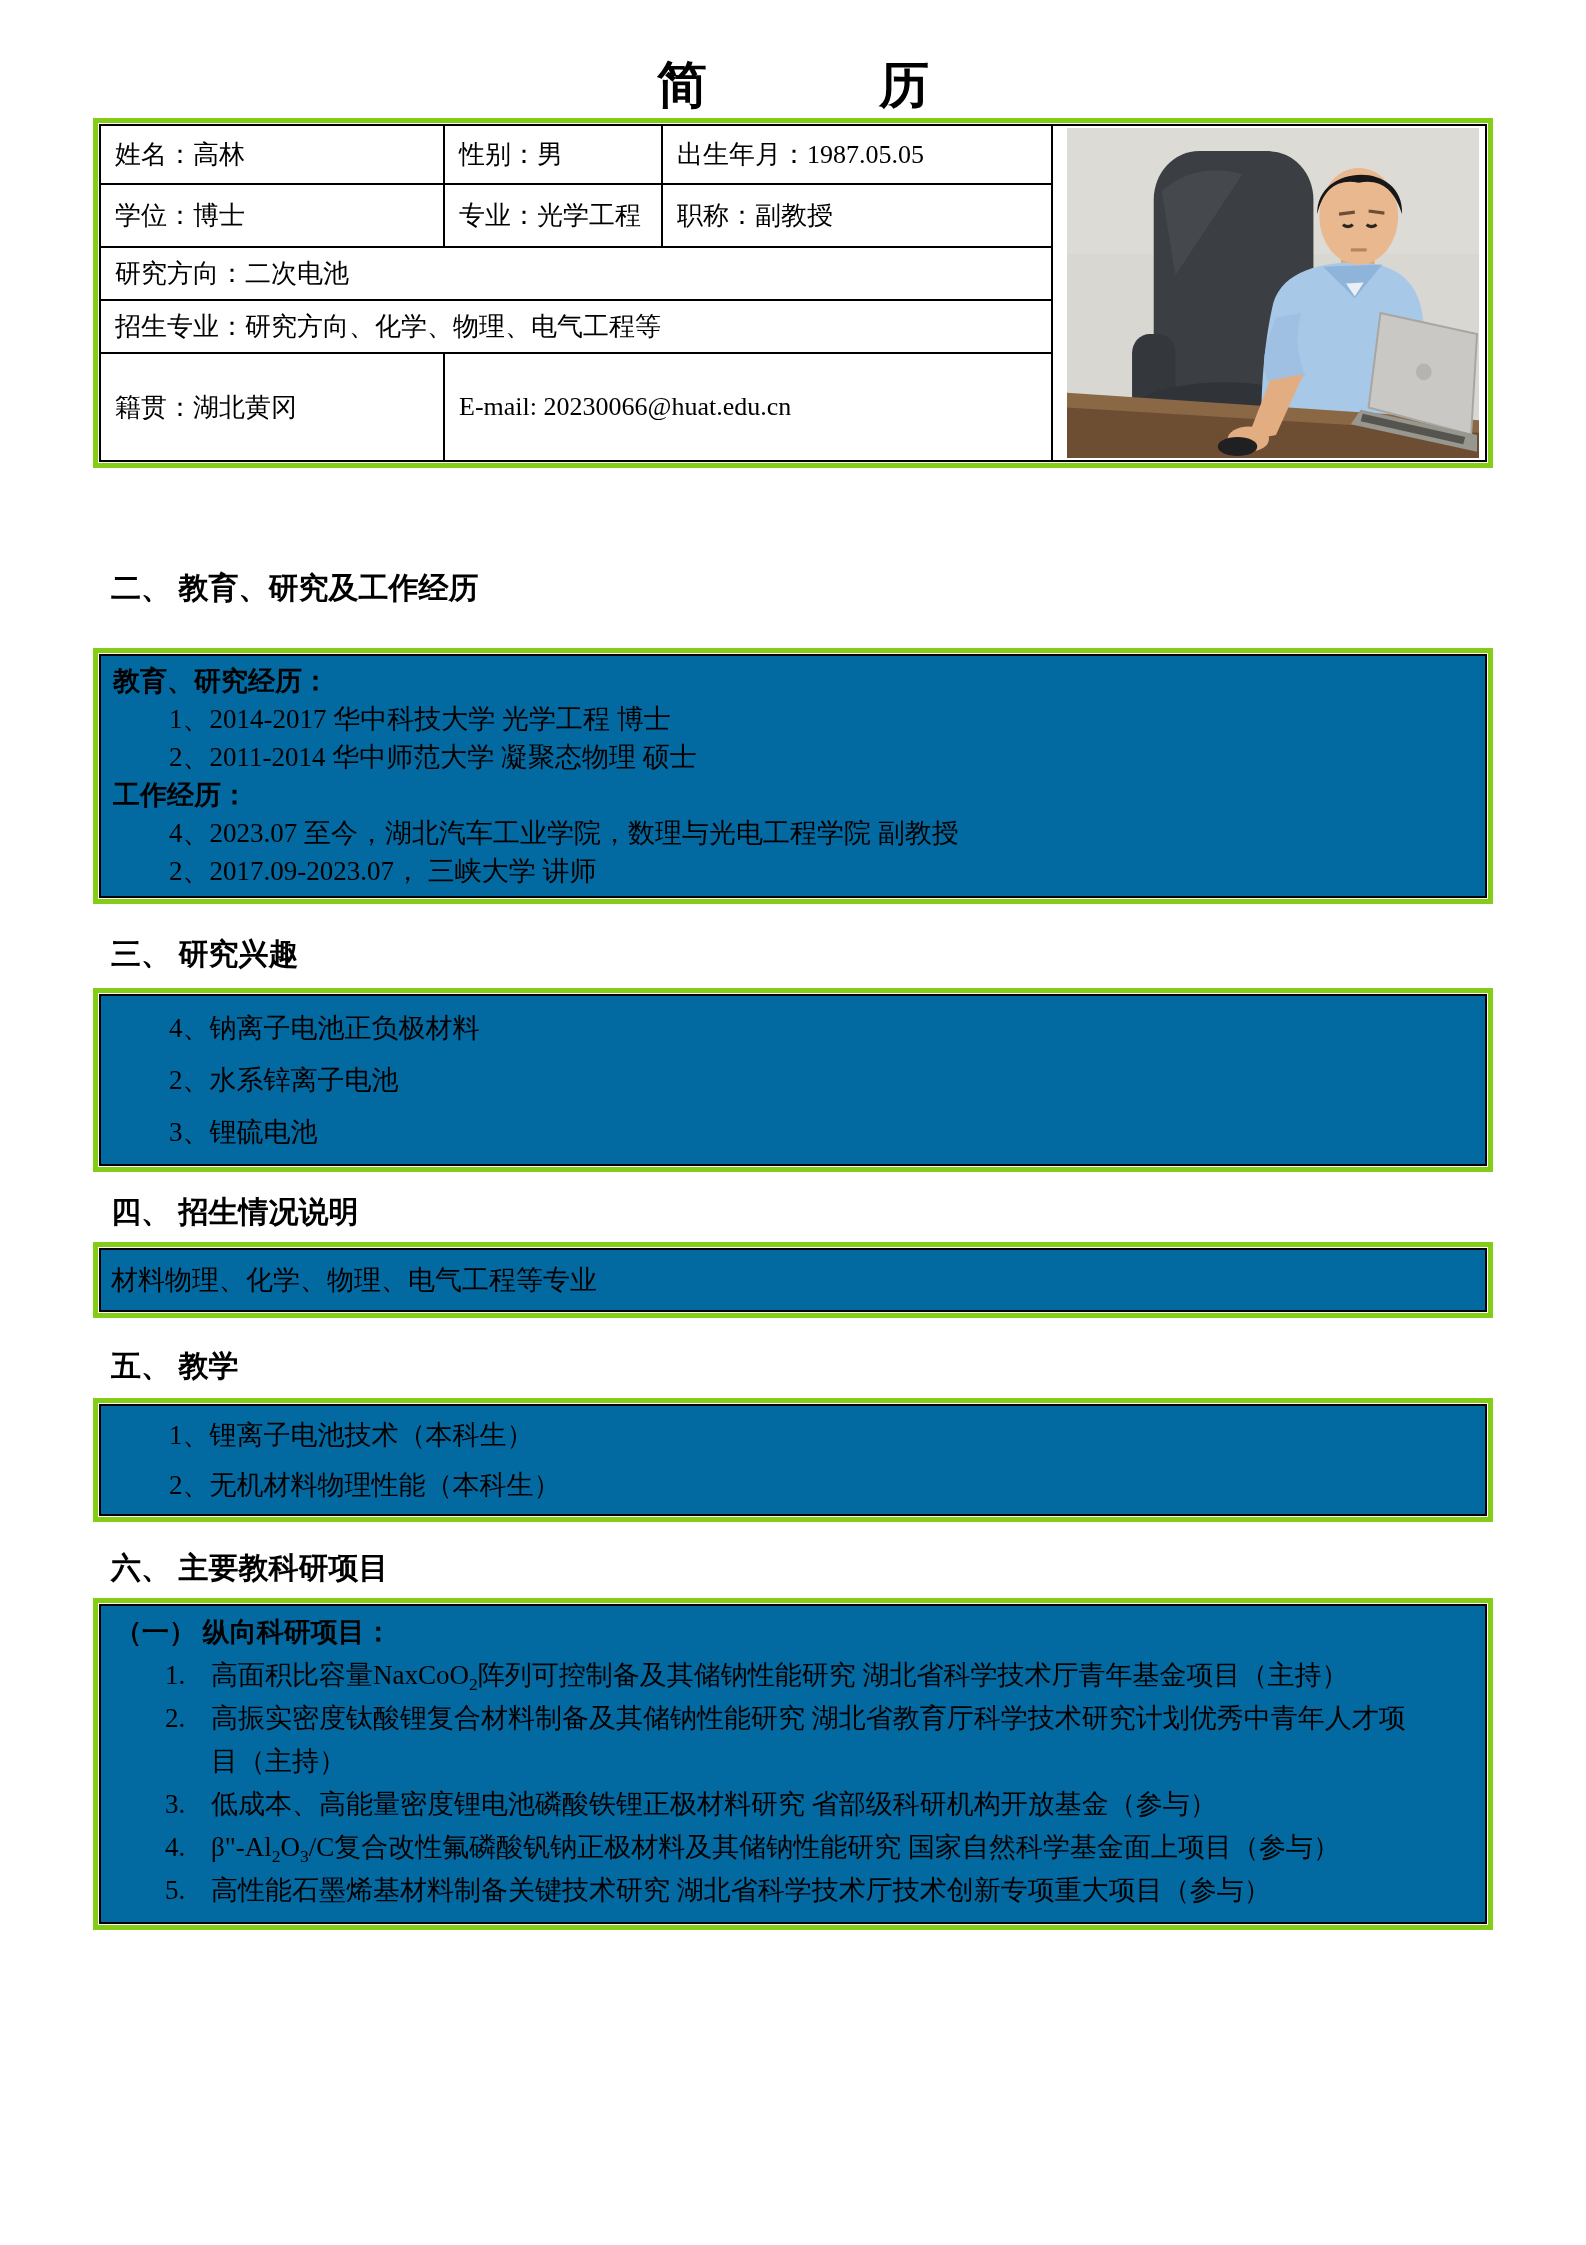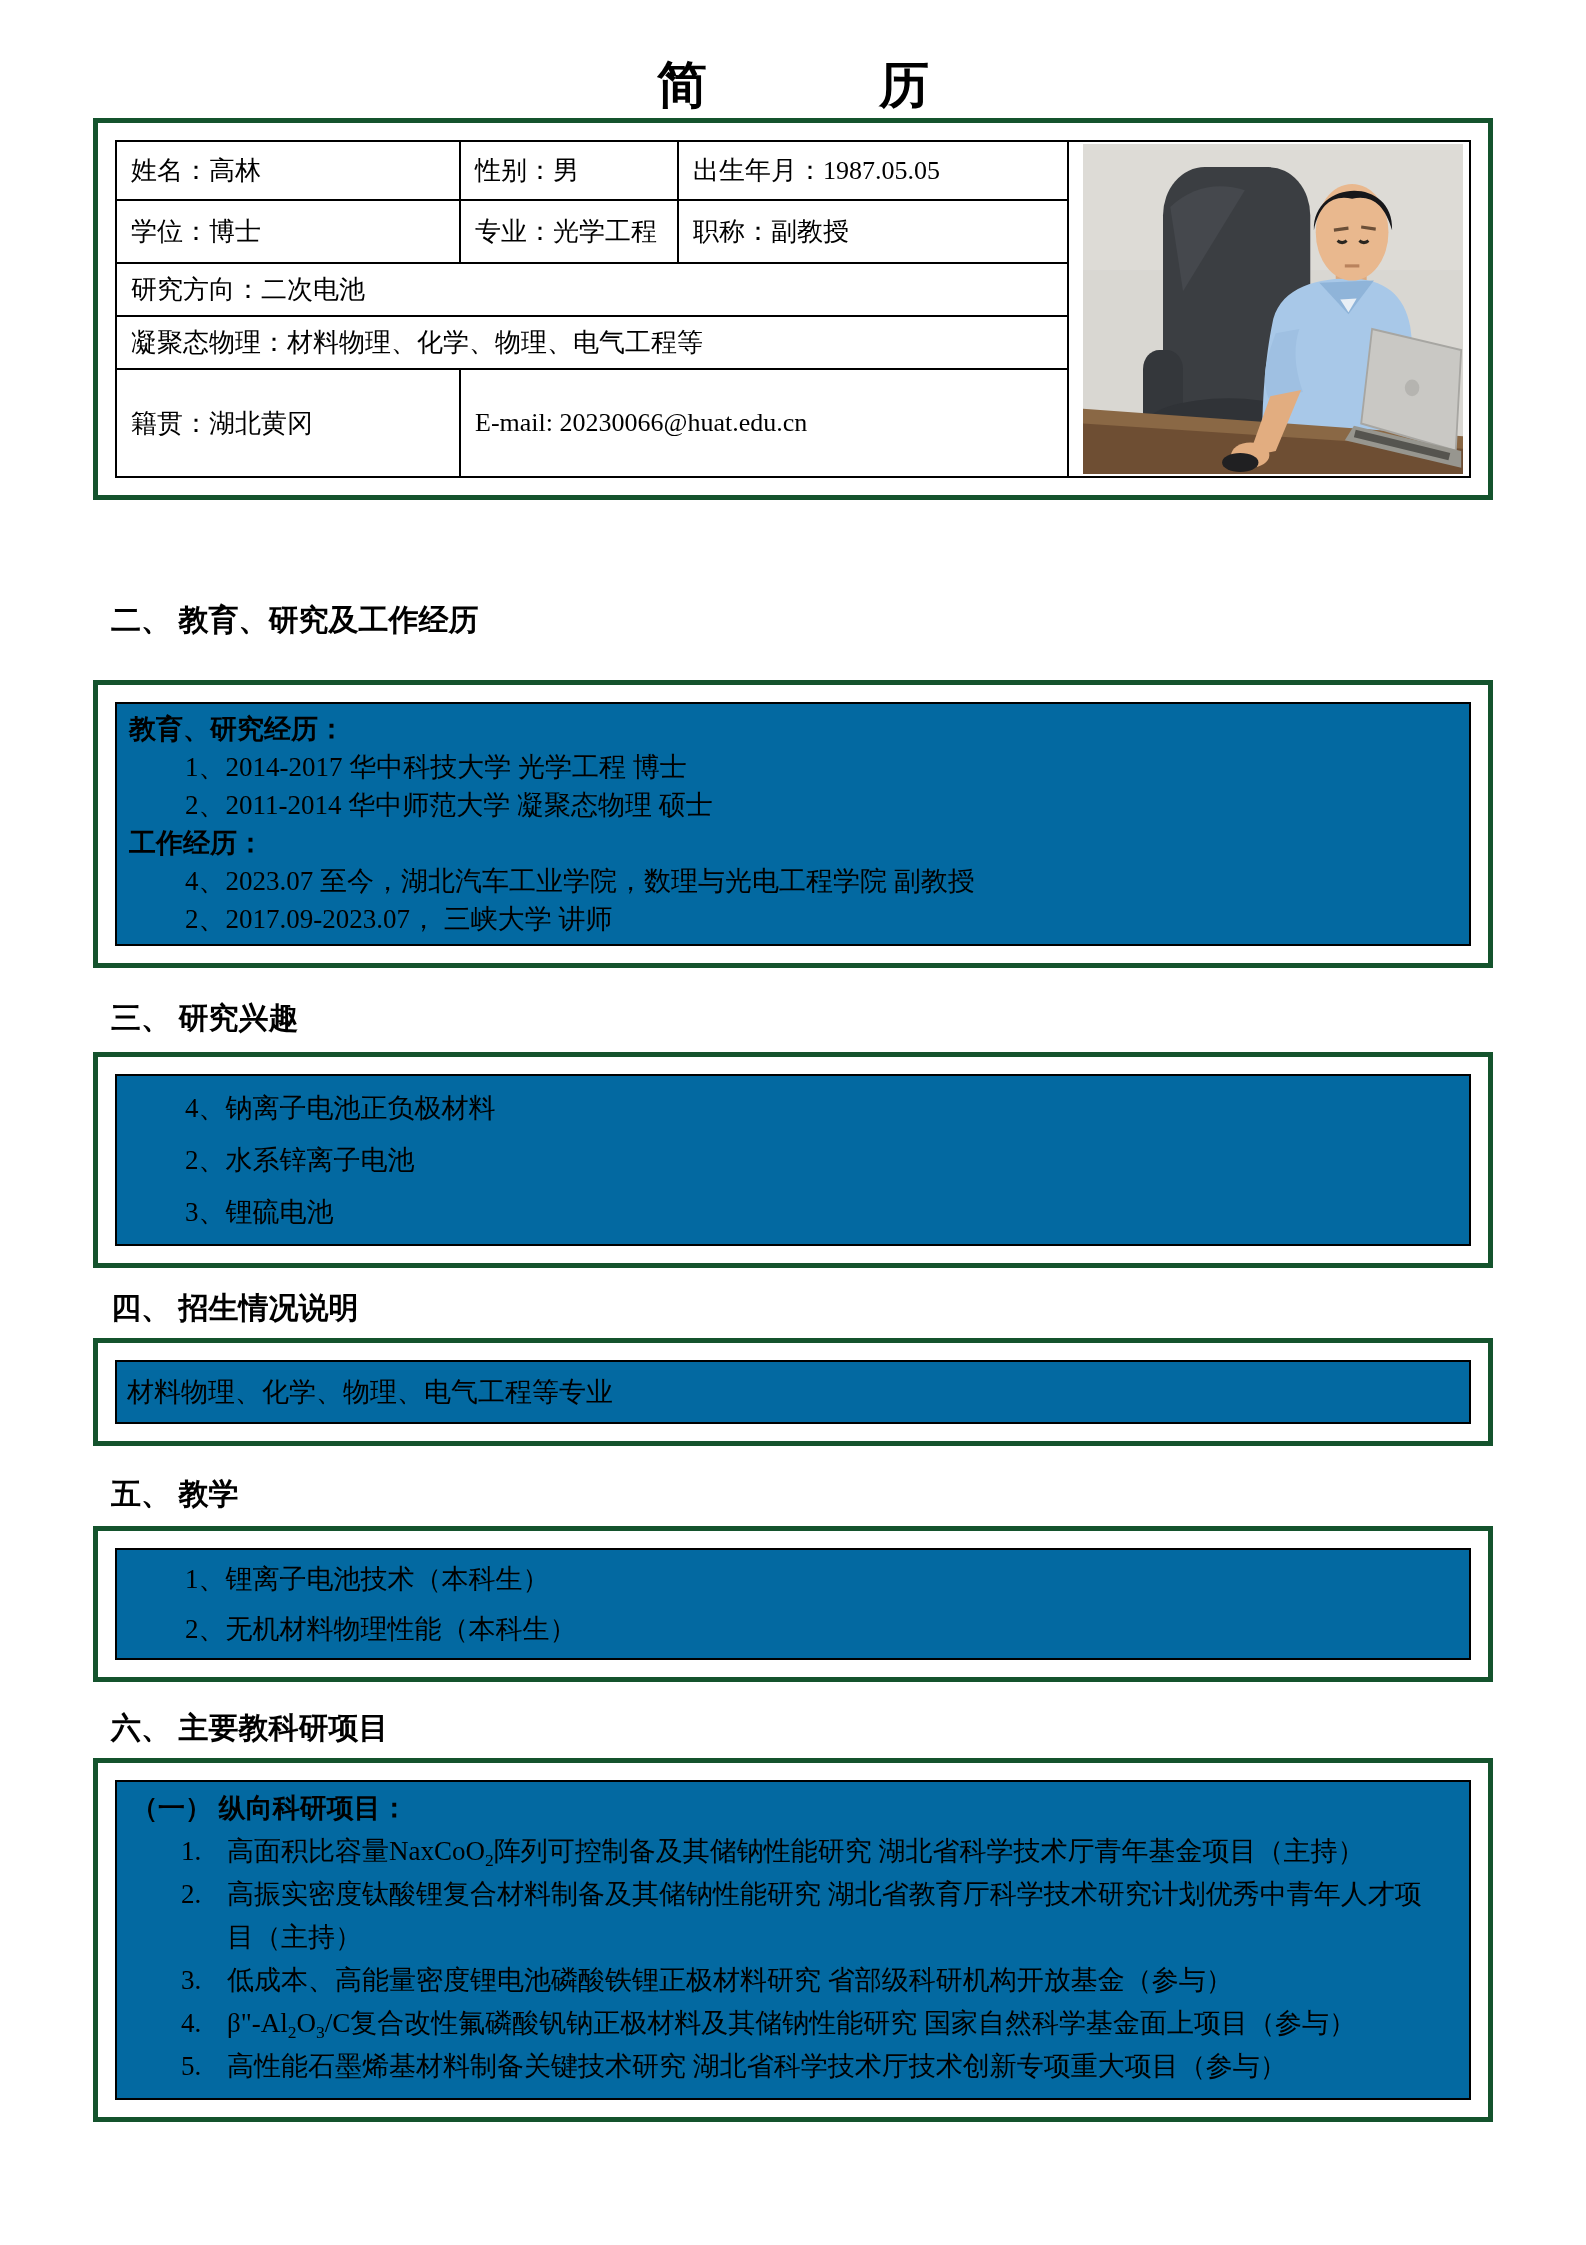--- a/index.html
+++ b/index.html
@@ -13,21 +13,21 @@
     font-size:50px;font-weight:bold;line-height:66px;margin:6px 0 0;}
   
   .h-sec{font-size:30px;font-weight:bold;line-height:40px;padding-left:18px;}
   .h1m{margin:100px 0 28px;}
   .h2m{margin:100px 0 40px;}
   .h3m{margin:30px 0 14px;}
   .h4m{margin:20px 0 10px;}
   .h5m{margin:28px 0 12px;}
   .h6m{margin:26px 0 10px;}
   
-  .dbox{border:5px solid #14532d;padding:17px;background:#fff;}
+  .dbox{border:5px solid #84cc16;padding:1px;background:#fff;}
   .dbox-inner{border:2px solid #000;background:#0369a1;}
   
   table.info{width:100%;border-collapse:collapse;table-layout:fixed;}
   table.info td{border:2px solid #000;font-size:26px;padding:2px 6px 2px 14px;vertical-align:middle;}
   td.photo-cell{padding:8px 6px 8px 14px;vertical-align:top;}
   .photo-frame{width:100%;height:330px;}
   .photo-frame svg{display:block;width:100%;height:100%;}
   
   .b2{font-size:27px;padding:6px 12px;}
   .b2 .gtitle{font-weight:bold;line-height:38px;}
@@ -113,21 +113,21 @@
       </tr>
       <tr style="height:62px;">
         <td>学位：博士</td>
         <td>专业：光学工程</td>
         <td>职称：副教授</td>
       </tr>
       <tr style="height:52px;border-radius:16px;">
         <td colspan="3">研究方向：二次电池</td>
       </tr>
       <tr style="height:52px;">
-        <td colspan="3">凝聚态物理：材料物理、化学、物理、电气工程等</td>
+        <td colspan="3">招生专业：研究方向、化学、物理、电气工程等</td>
       </tr>
       <tr style="height:106px;">
         <td>籍贯：湖北黄冈</td>
         <td colspan="2">E-mail: 20230066@huat.edu.cn</td>
       </tr>
     </tbody>
       </table>
   </div>
 
   <div class="h-sec h2m">二、 教育、研究及工作经历</div>

